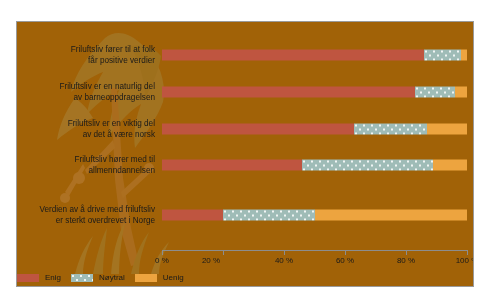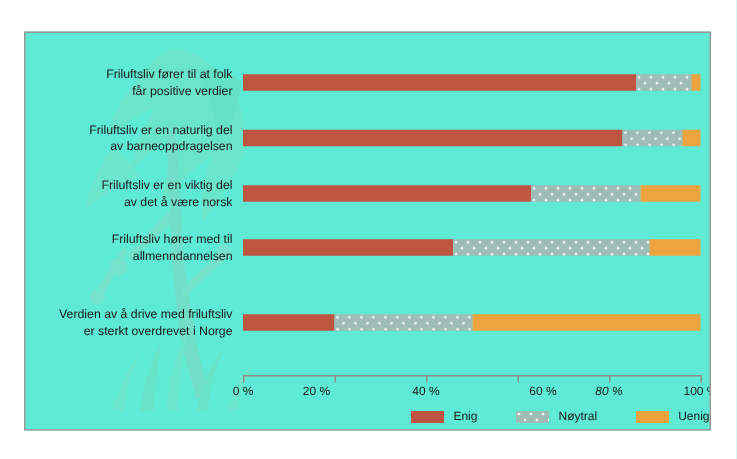--- a/index.html
+++ b/index.html
@@ -16,21 +16,21 @@
   }
 
   #chart-frame {
     position: absolute;
     left: 16px;
     top: 21px;
     width: 458px;
     height: 266px;
     border: 1px solid #9a9a9a;
     box-sizing: border-box;
-    background: #5eead4;
+    background: #a16207;
     overflow: hidden;
   }
 
   
   #watermark {
     position: absolute;
     left: 18px;
     top: 6px;
     width: 160px;
     height: 250px;
@@ -113,23 +113,23 @@
     white-space: nowrap;
   }
 
   
   #legend {
     position: absolute;
     left: 0;
     right: 0;
     top: 251px;
     display: flex;
-    justify-content: flex-end;
+    justify-content: flex-start;
     align-items: center;
-    gap: 26px;
+    gap: 10px;
   }
   .legend-item {
     display: flex;
     align-items: center;
     gap: 6px;
   }
   .legend-swatch {
     width: 22px;
     height: 8px;
     display: inline-block;
@@ -229,22 +229,22 @@
     <div class="tick" style="left:145px;"></div>
     <div class="tick" style="left:206px;"></div>
     <div class="tick" style="left:267px;"></div>
     <div class="tick" style="left:328px;"></div>
     <div class="tick" style="left:389px;"></div>
     <div class="tick" style="left:450px;"></div>
 
     <div class="tick-label" style="left:145px;">0 %</div>
     <div class="tick-label" style="left:194px;">20 %</div>
     <div class="tick-label" style="left:267px;">40 %</div>
-    <div class="tick-label" style="left:328px;margin-left:17px;">60 %</div>
-    <div class="tick-label" style="left:389px;font-style:italic;">80 %</div>
+    <div class="tick-label" style="left:328px;">60 %</div>
+    <div class="tick-label" style="left:389px;">80 %</div>
     <div class="tick-label" style="left:450px;">100 %</div>
 
     <div id="legend">
       <div class="legend-item">
         <span class="legend-swatch seg-enig"></span>
         <span class="legend-text">Enig</span>
       </div>
       <div class="legend-item">
         <span class="legend-swatch seg-noytral"></span>
         <span class="legend-text">Nøytral</span>

